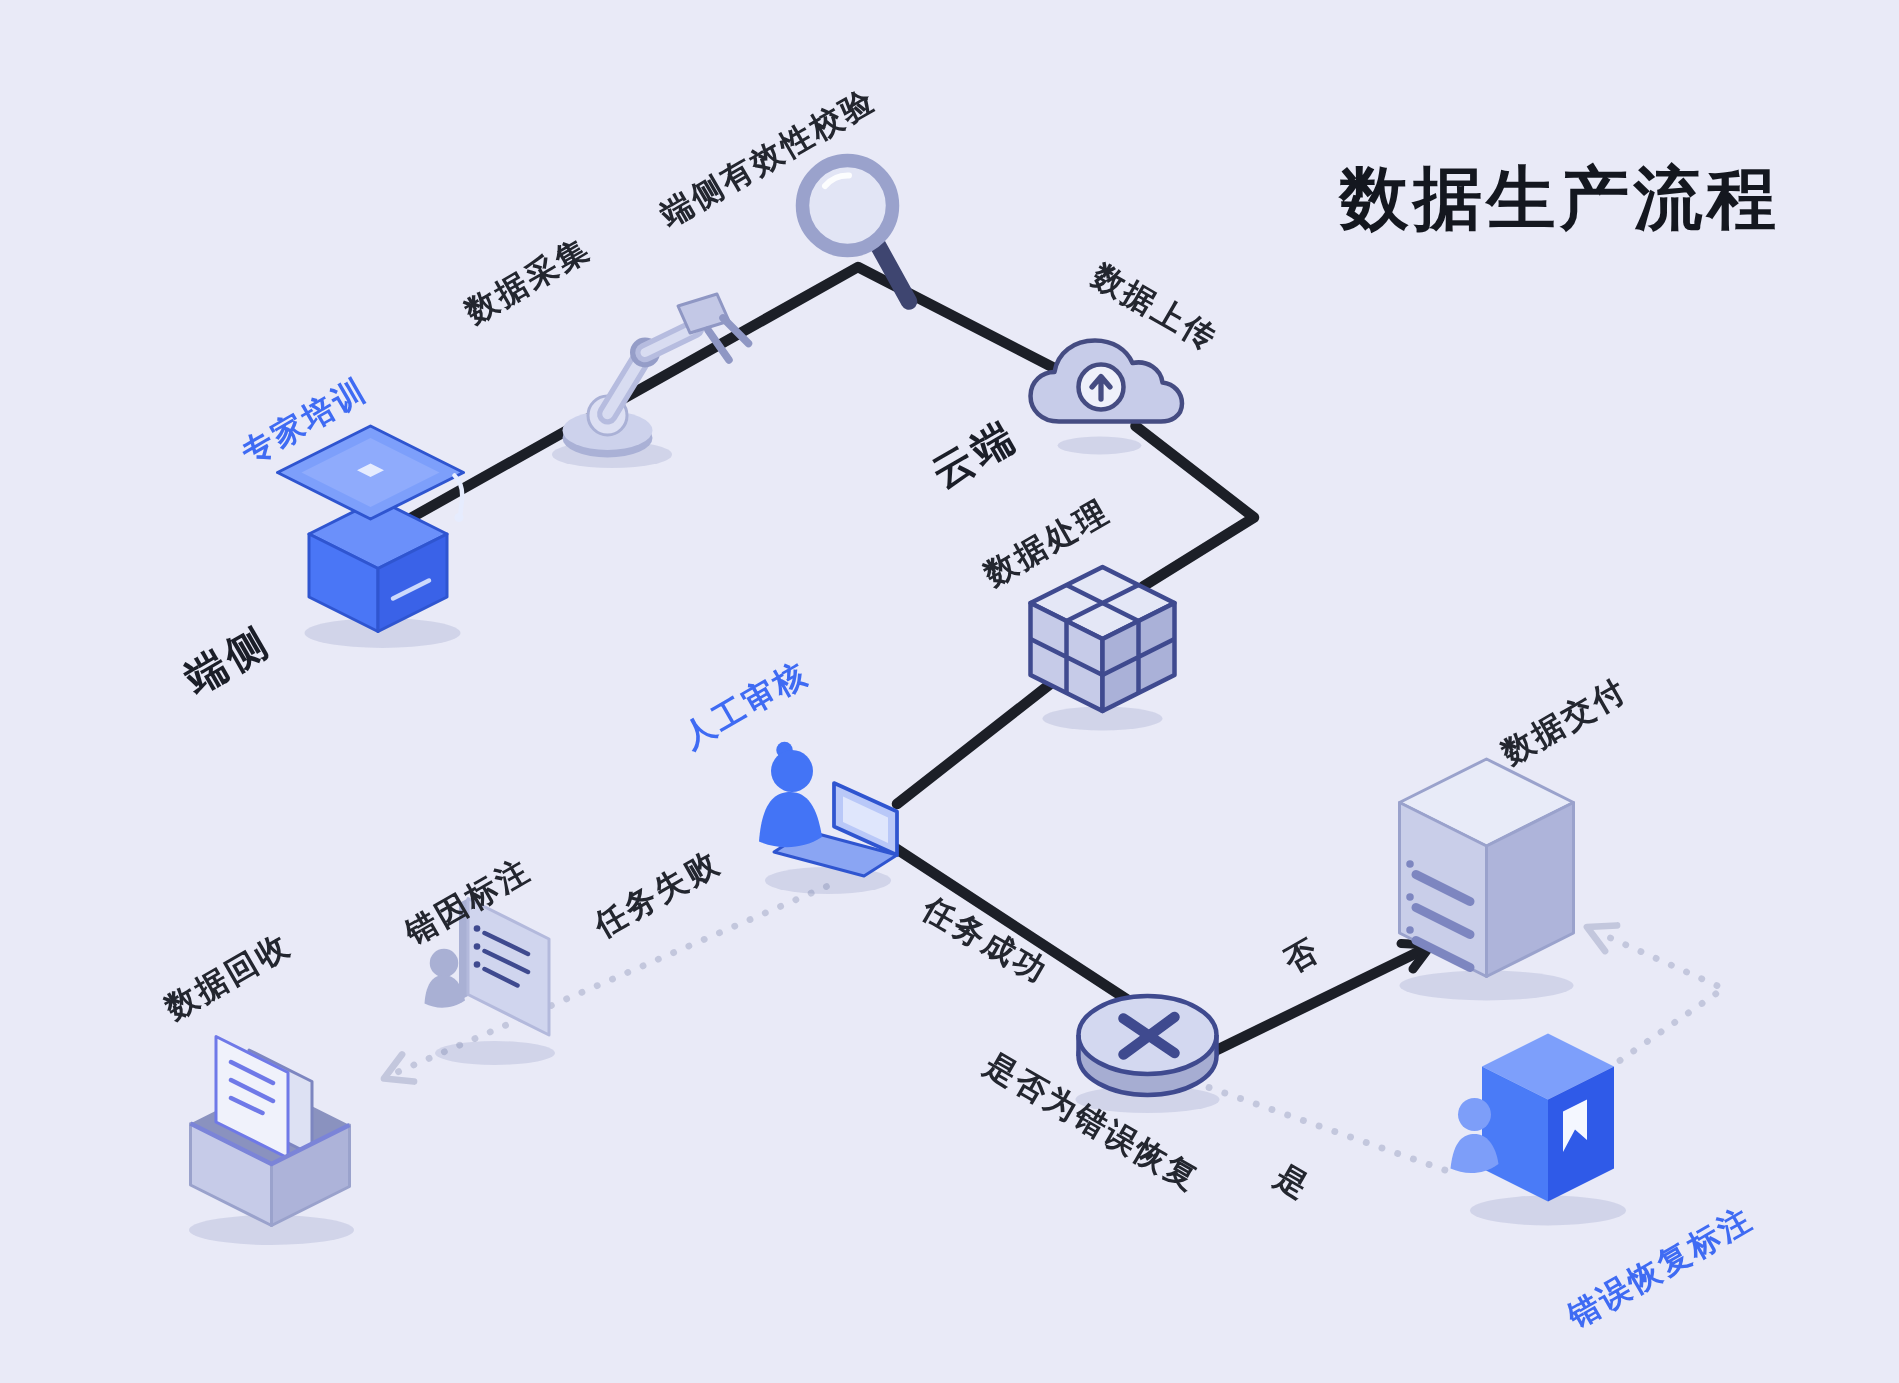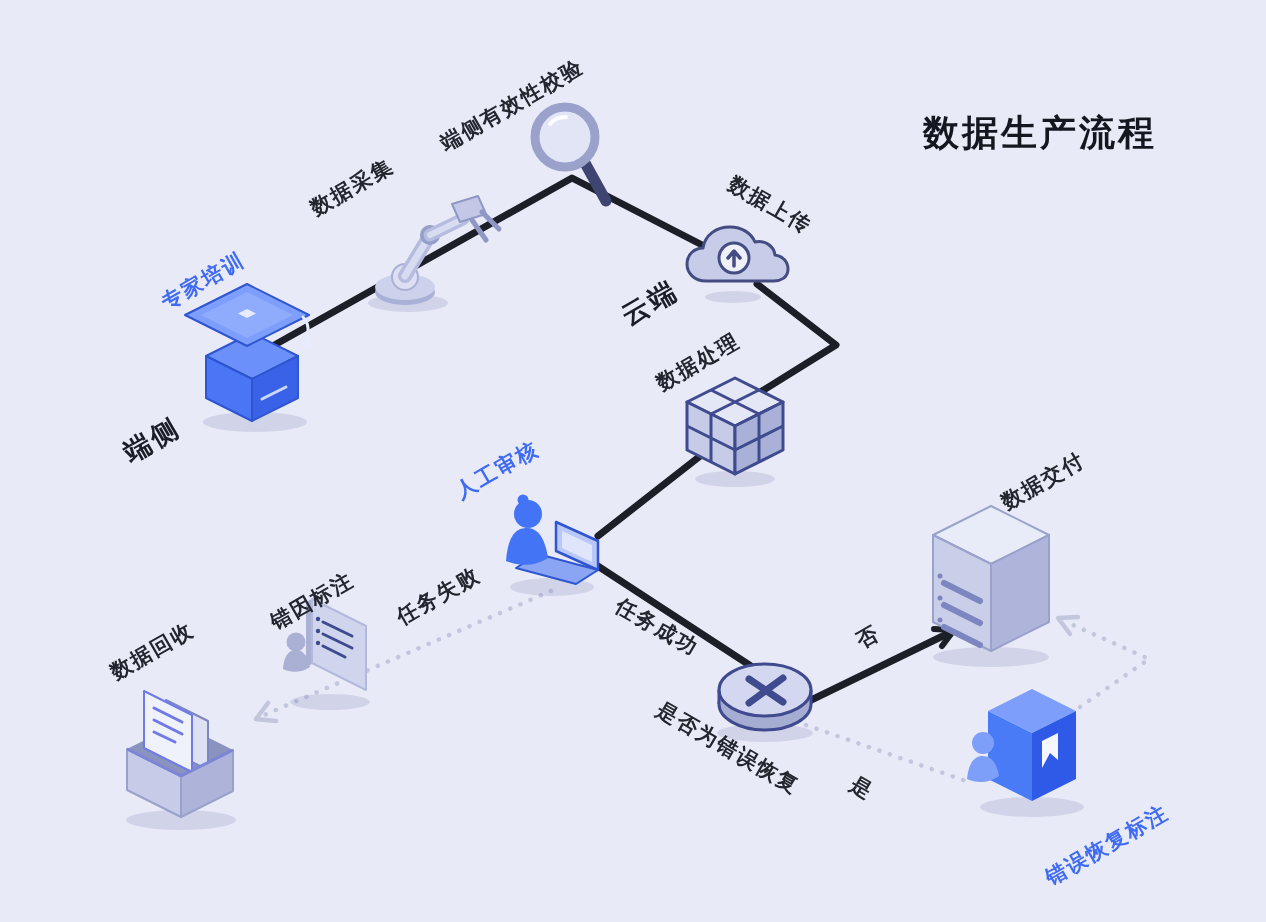--- a/index.html
+++ b/index.html
@@ -12,21 +12,21 @@
   .label{
     position:absolute;white-space:nowrap;
     transform:translate(-50%,-50%) rotate(-30deg);
     font-size:21px;font-weight:700;color:#23262f;letter-spacing:2px;
   }
   .label.r30{transform:translate(-50%,-50%) rotate(30deg);}
   .label.blue{color:#3f6bf3;}
   .label.big{font-size:27px;font-weight:800;letter-spacing:3px;color:#1b1e28;}
   .title{
     position:absolute;transform:translate(-50%,-50%);
-    font-size:36px;font-weight:900;color:#14171f;letter-spacing:3px;white-space:nowrap;
+    font-size:46px;font-weight:900;color:#14171f;letter-spacing:3px;white-space:nowrap;
   }
 </style>
 </head>
 <body>
 
 <div class="stage">
 
   <svg class="layer" width="1266" height="922" viewBox="0 0 1266 922">
 
     <g stroke="#c3c7dd" stroke-width="4.5" fill="none" stroke-linecap="round">

